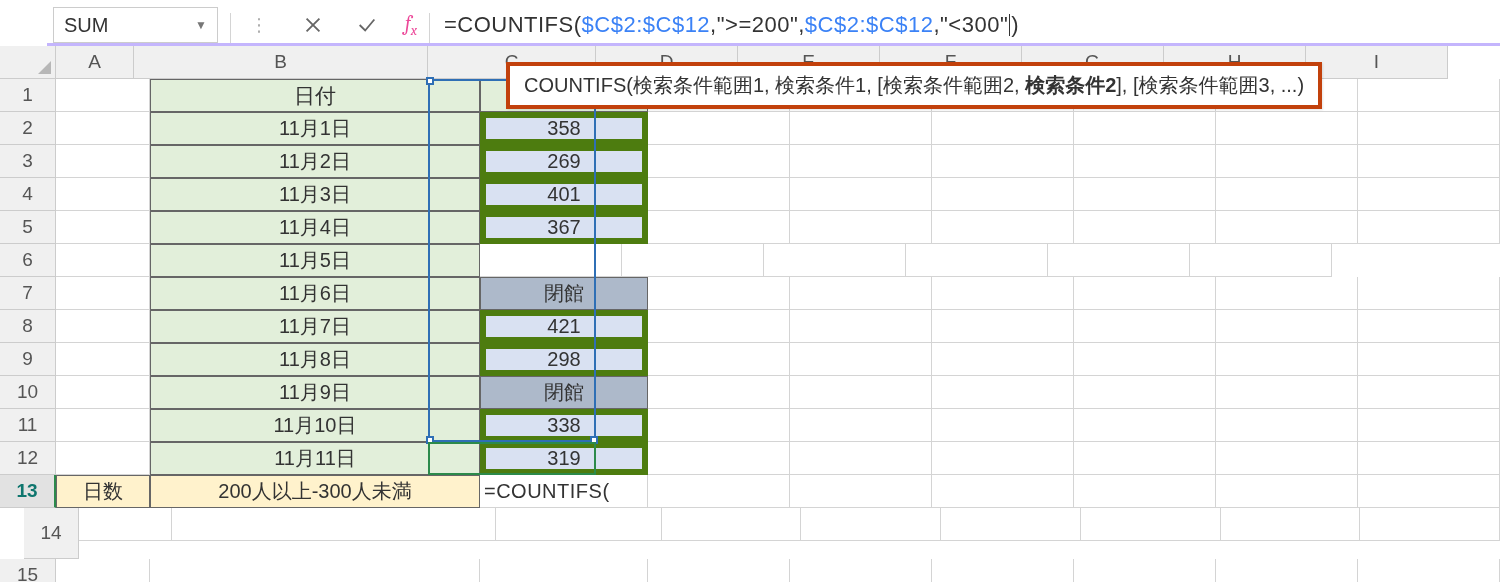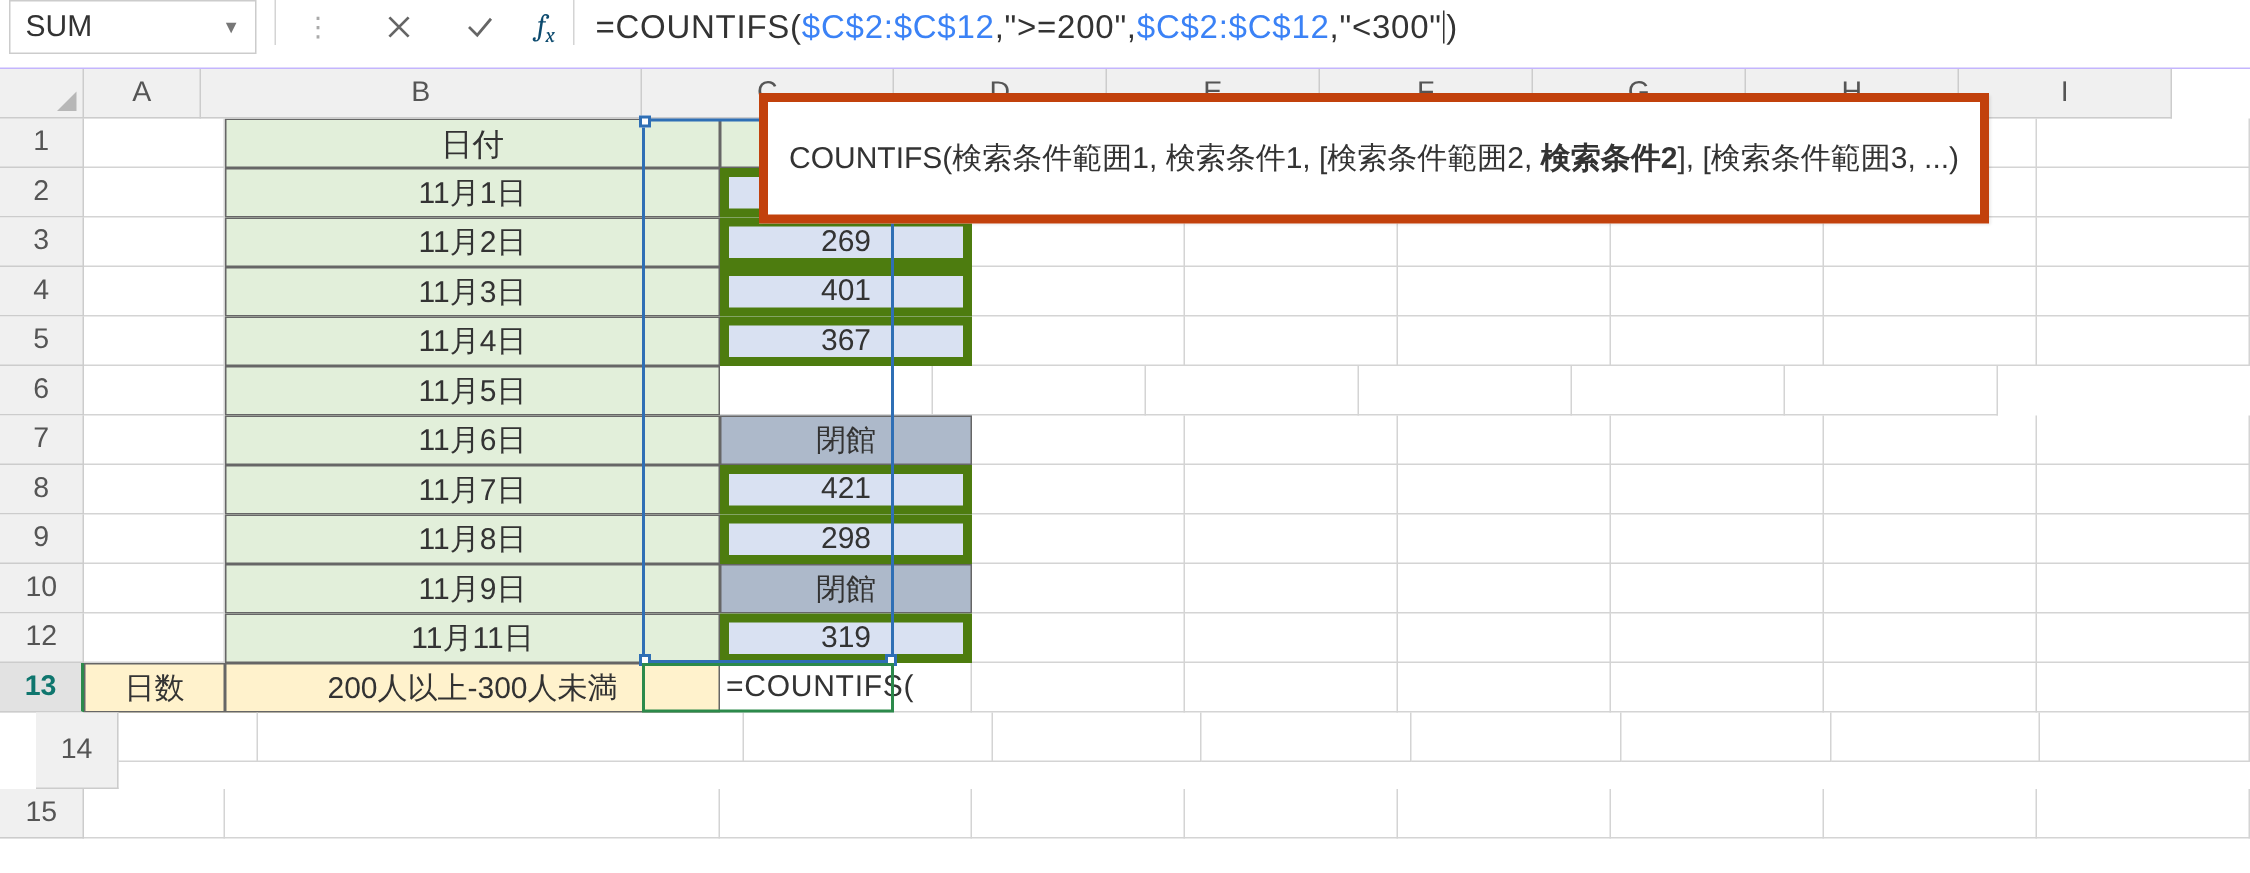--- a/index.html
+++ b/index.html
@@ -1,33 +1,33 @@
 <!DOCTYPE html>
 <html><head>
   <meta charset="utf-8">
   <style>
     * { margin: 0; padding: 0; box-sizing: border-box; }
     body { font-family: "Meiryo UI","Yu Gothic UI","Segoe UI",sans-serif; font-size:14px; background:#fff; color:#333; width:1500px; height:582px; overflow:hidden; position:relative; }
 
     
-    .fbar { display:flex; align-items:flex-start; height:46px; border-bottom:1px solid #c4b5fd; }
+    .fbar { display:flex; align-items:flex-end; height:46px; border-bottom:3px solid #c4b5fd;margin-left:47px; }
     .namebox { width:165px; height:36px; margin:0 6px; padding:0 10px; font-size:20px; color:#333; display:flex; align-items:center; justify-content:space-between; border:1px solid #ccc; background:#fff; }
     .namebox .dd { font-size:12px; color:#777; }
     .vsep { width:1px; height:30px; background:#d4d4d4; margin:0 6px; }
     .fx-actions { display:flex; align-items:center; gap:10px; }
     .fx-btn { width:44px; height:36px; display:flex; align-items:center; justify-content:center; color:#555; }
     .fx-dots { font-size:18px; color:#aaa; }
     .fx-cancel svg, .fx-check svg { width:22px; height:22px; }
-    .fx-label { font-style:italic; font-family:"Cambria","Times New Roman",serif; font-size:20px; color:#0c4a6e; margin:0 6px; }
+    .fx-label { font-style:italic; font-family:"Cambria","Times New Roman",serif; font-size:20px; color:#ec4899; margin:0 6px; }
     .formula-input { flex:1; height:36px; padding:0 8px; font-size:22px; font-family:"Segoe UI",sans-serif; letter-spacing:0.5px; display:flex; align-items:center; }
     .formula-input .ref { color:#3b82f6; }
     .cursor-bar { display:inline-block; width:1px; height:22px; background:#333; vertical-align:middle; margin:0 1px; }
 
     
-    .tooltip { position:absolute; top:62px; left:506px; background:#fff; border:6px solid #c2410c; padding:24px 14px; font-size:20px; white-space:nowrap; z-index:20; box-shadow:1px 1px 2px rgba(0,0,0,.1); }
+    .tooltip { position:absolute; top:62px; left:506px; background:#fff; border:4px solid #c2410c; padding:6px 14px; font-size:20px; white-space:nowrap; z-index:20; box-shadow:1px 1px 2px rgba(0,0,0,.1); }
     .tooltip .bold { font-weight:700; }
 
     
     .grid { position:relative; }
     .colhdrs { display:flex; position:relative; z-index:5; }
     .corner { width:56px; height:33px; background:#f0f0f0; border-right:1px solid #ccc; border-bottom:1px solid #ccc; position:relative; }
     .corner::after { content:""; position:absolute; right:4px; bottom:4px; width:0; height:0; border-style:solid; border-width:0 0 13px 13px; border-color:transparent transparent #b7b7b7 transparent; }
     .chdr { height:33px; background:#f0f0f0; border-right:1px solid #ccc; border-bottom:1px solid #ccc; display:flex; align-items:center; justify-content:center; font-size:19px; color:#555; }
     .chdr.colA { width:78px; }
     .chdr.colB { width:294px; }
@@ -228,20 +228,32 @@
         <div class="cell colB date-cell">11月9日</div>
         <div class="cell colC closed-cell">閉館</div>
         <div class="cell colR"></div>
         <div class="cell colR"></div>
         <div class="cell colR"></div>
         <div class="cell colR"></div>
         <div class="cell colR"></div>
         <div class="cell colR"></div>
       </div>
       <div class="row">
+        <div class="rhdr" style="height: 33px;">11</div>
+        <div class="cell colA"></div>
+        <div class="cell colB date-cell">11月10日</div>
+        <div class="cell colC val-cell">338</div>
+        <div class="cell colR"></div>
+        <div class="cell colR"></div>
+        <div class="cell colR"></div>
+        <div class="cell colR"></div>
+        <div class="cell colR"></div>
+        <div class="cell colR"></div>
+      </div>
+      <div class="row">
         <div class="rhdr" style="height: 33px;">12</div>
         <div class="cell colA"></div>
         <div class="cell colB date-cell">11月11日</div>
         <div class="cell colC val-cell">319</div>
         <div class="cell colR"></div>
         <div class="cell colR"></div>
         <div class="cell colR"></div>
         <div class="cell colR"></div>
         <div class="cell colR"></div>
         <div class="cell colR"></div>

